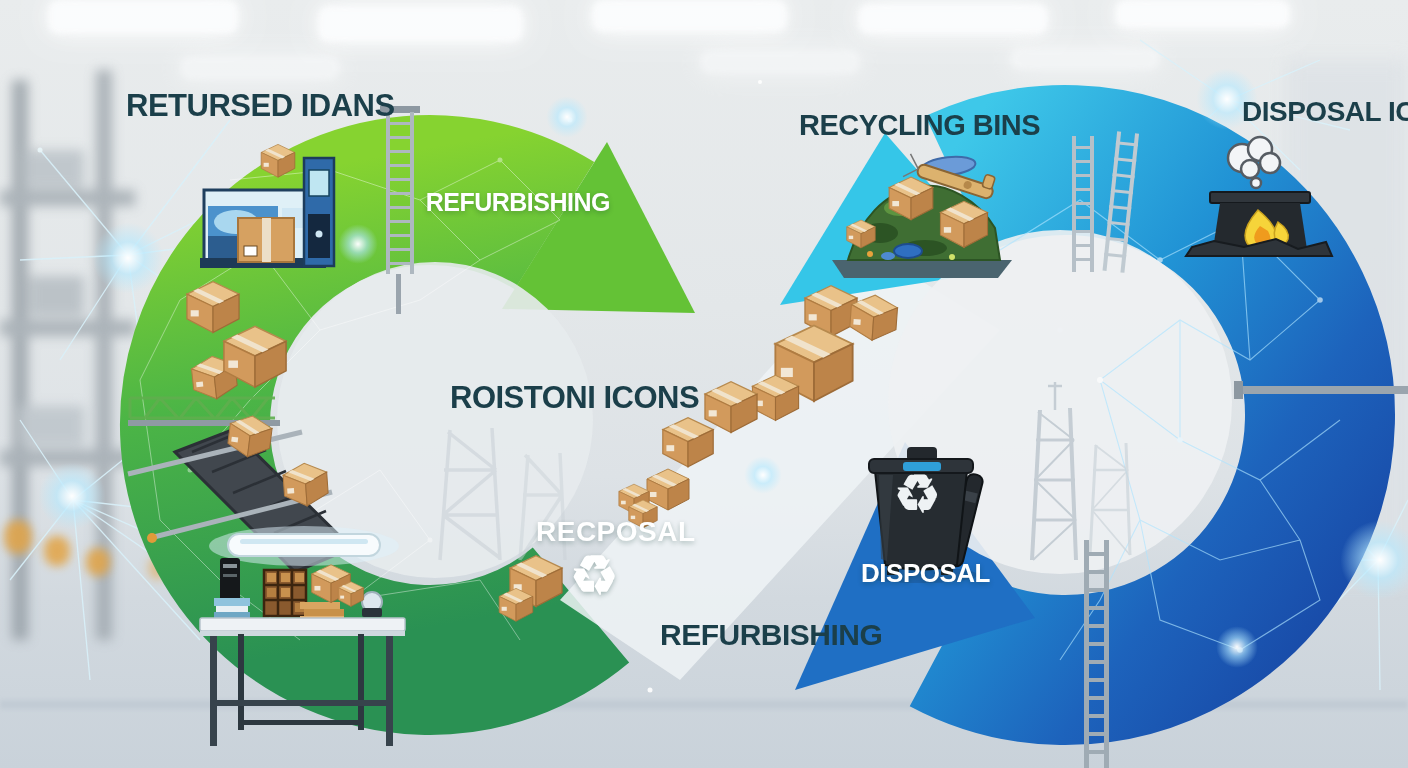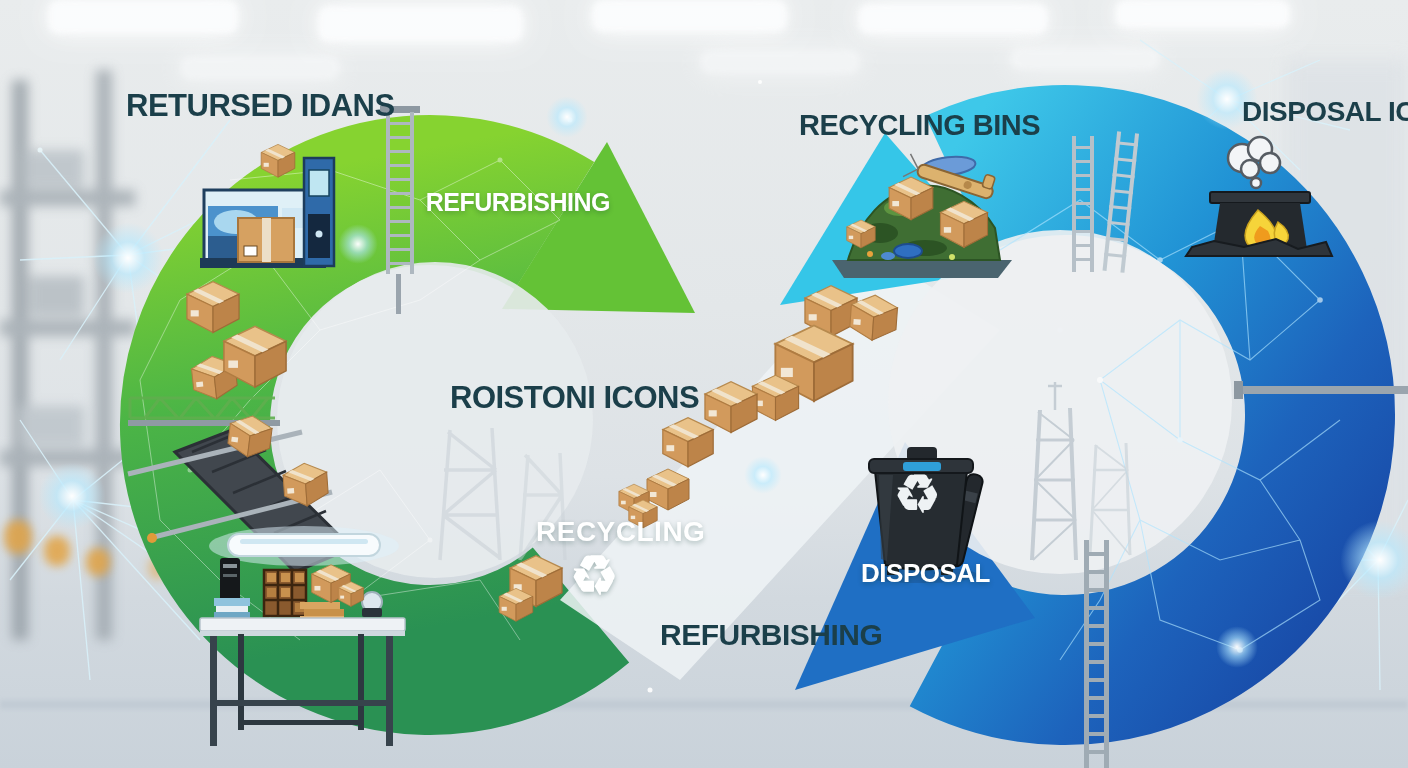--- a/index.html
+++ b/index.html
@@ -373,21 +373,21 @@
   <div class="label light center" style="left:406px;top:188px;width:204px;font-size:25px;line-height:1.16">
     <span style="display:block">REFURBISHING</span>
   </div>
 
   <div class="label" style="left:799px;top:109px;font-size:29px">RECYCLING BINS</div>
 
   <div class="label" style="left:1242px;top:96px;font-size:28px">DISPOSAL ICO</div>
 
   <div class="label" style="left:450px;top:380px;font-size:31px">ROISTONI ICONS</div>
 
-  <div class="label light" style="left:536px;top:516px;font-size:28px;letter-spacing:.5px">RECYCLING</div>
+  <div class="label light" style="left:536px;top:516px;font-size:28px;letter-spacing:.5px">RECPOSAL</div>
 
   <div class="glyph" style="left:570px;top:548px;font-size:54px;color:#ffffff;text-shadow:0 2px 5px rgba(0,50,40,.3)">♻</div>
 
   <div class="label" style="left:660px;top:618px;font-size:30px">REFURBISHING</div>
 
   <div class="label light center" style="left:826px;top:558px;width:164px;font-size:26px;line-height:1.18">
     <span style="display:block">DISPOSAL</span>
   </div>
 
   <div class="glyph" style="left:894px;top:468px;font-size:52px;color:#eef2f4">♻</div>

